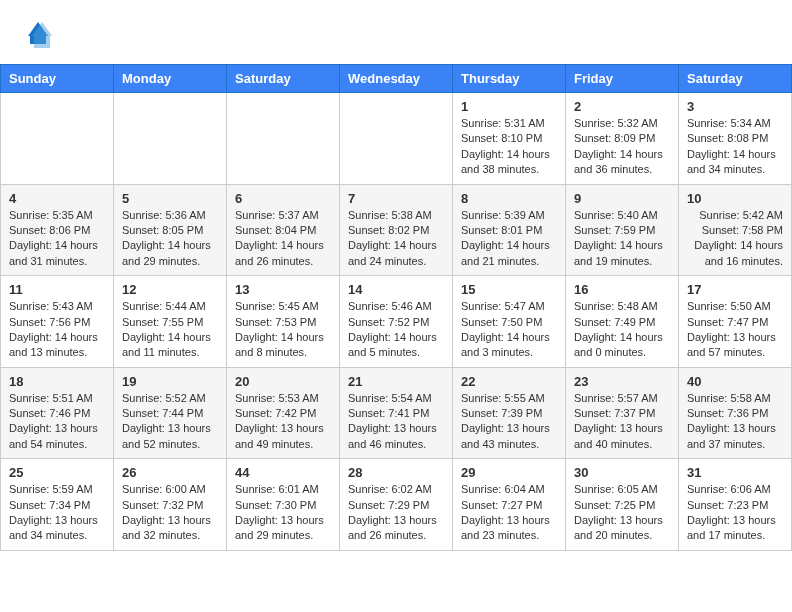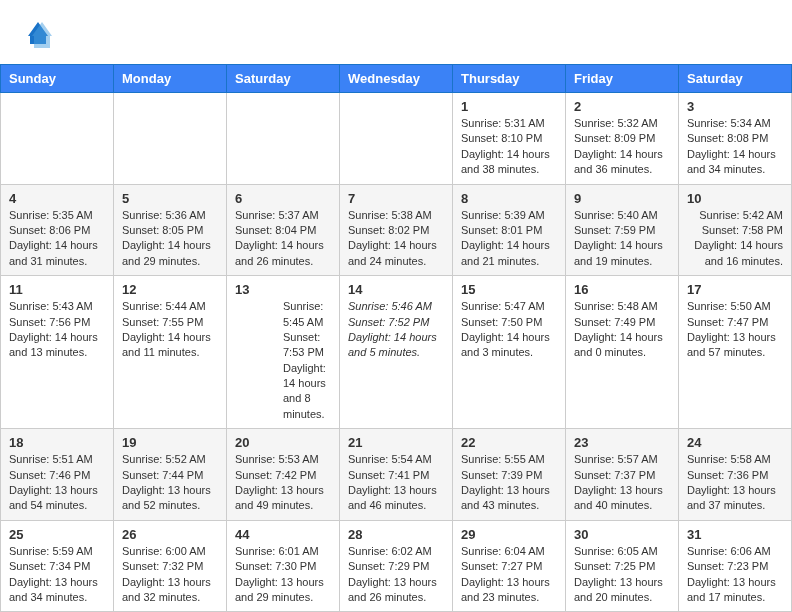--- a/index.html
+++ b/index.html
@@ -198,28 +198,28 @@
         </td>
         <td>
           <span class="day-num">12</span>
           <div class="cell-content" style="white-space: pre-line;">Sunrise: 5:44 AM
 Sunset: 7:55 PM
 Daylight: 14 hours
 and 11 minutes.</div>
         </td>
         <td>
           <span class="day-num">13</span>
-          <div class="cell-content" style="white-space: pre-line; margin-left: 48px;">Sunrise: 5:45 AM
+          <div class="cell-content" style="white-space: pre-line;">Sunrise: 5:45 AM
 Sunset: 7:53 PM
 Daylight: 14 hours
 and 8 minutes.</div>
         </td>
         <td>
           <span class="day-num">14</span>
-          <div class="cell-content" style="white-space: pre-line; font-style: italic;">Sunrise: 5:46 AM
+          <div class="cell-content" style="white-space: pre-line;">Sunrise: 5:46 AM
 Sunset: 7:52 PM
 Daylight: 14 hours
 and 5 minutes.</div>
         </td>
         <td>
           <span class="day-num">15</span>
           <div class="cell-content" style="white-space: pre-line;">Sunrise: 5:47 AM
 Sunset: 7:50 PM
 Daylight: 14 hours
 and 3 minutes.</div>
@@ -276,21 +276,21 @@
 and 43 minutes.</div>
         </td>
         <td>
           <span class="day-num">23</span>
           <div class="cell-content" style="white-space: pre-line;">Sunrise: 5:57 AM
 Sunset: 7:37 PM
 Daylight: 13 hours
 and 40 minutes.</div>
         </td>
         <td>
-          <span class="day-num">24</span>
+          <span class="day-num">40</span>
           <div class="cell-content" style="white-space: pre-line;">Sunrise: 5:58 AM
 Sunset: 7:36 PM
 Daylight: 13 hours
 and 37 minutes.</div>
         </td>
       </tr>
       <tr>
         <td>
           <span class="day-num">25</span>
           <div class="cell-content" style="white-space: pre-line;">Sunrise: 5:59 AM

